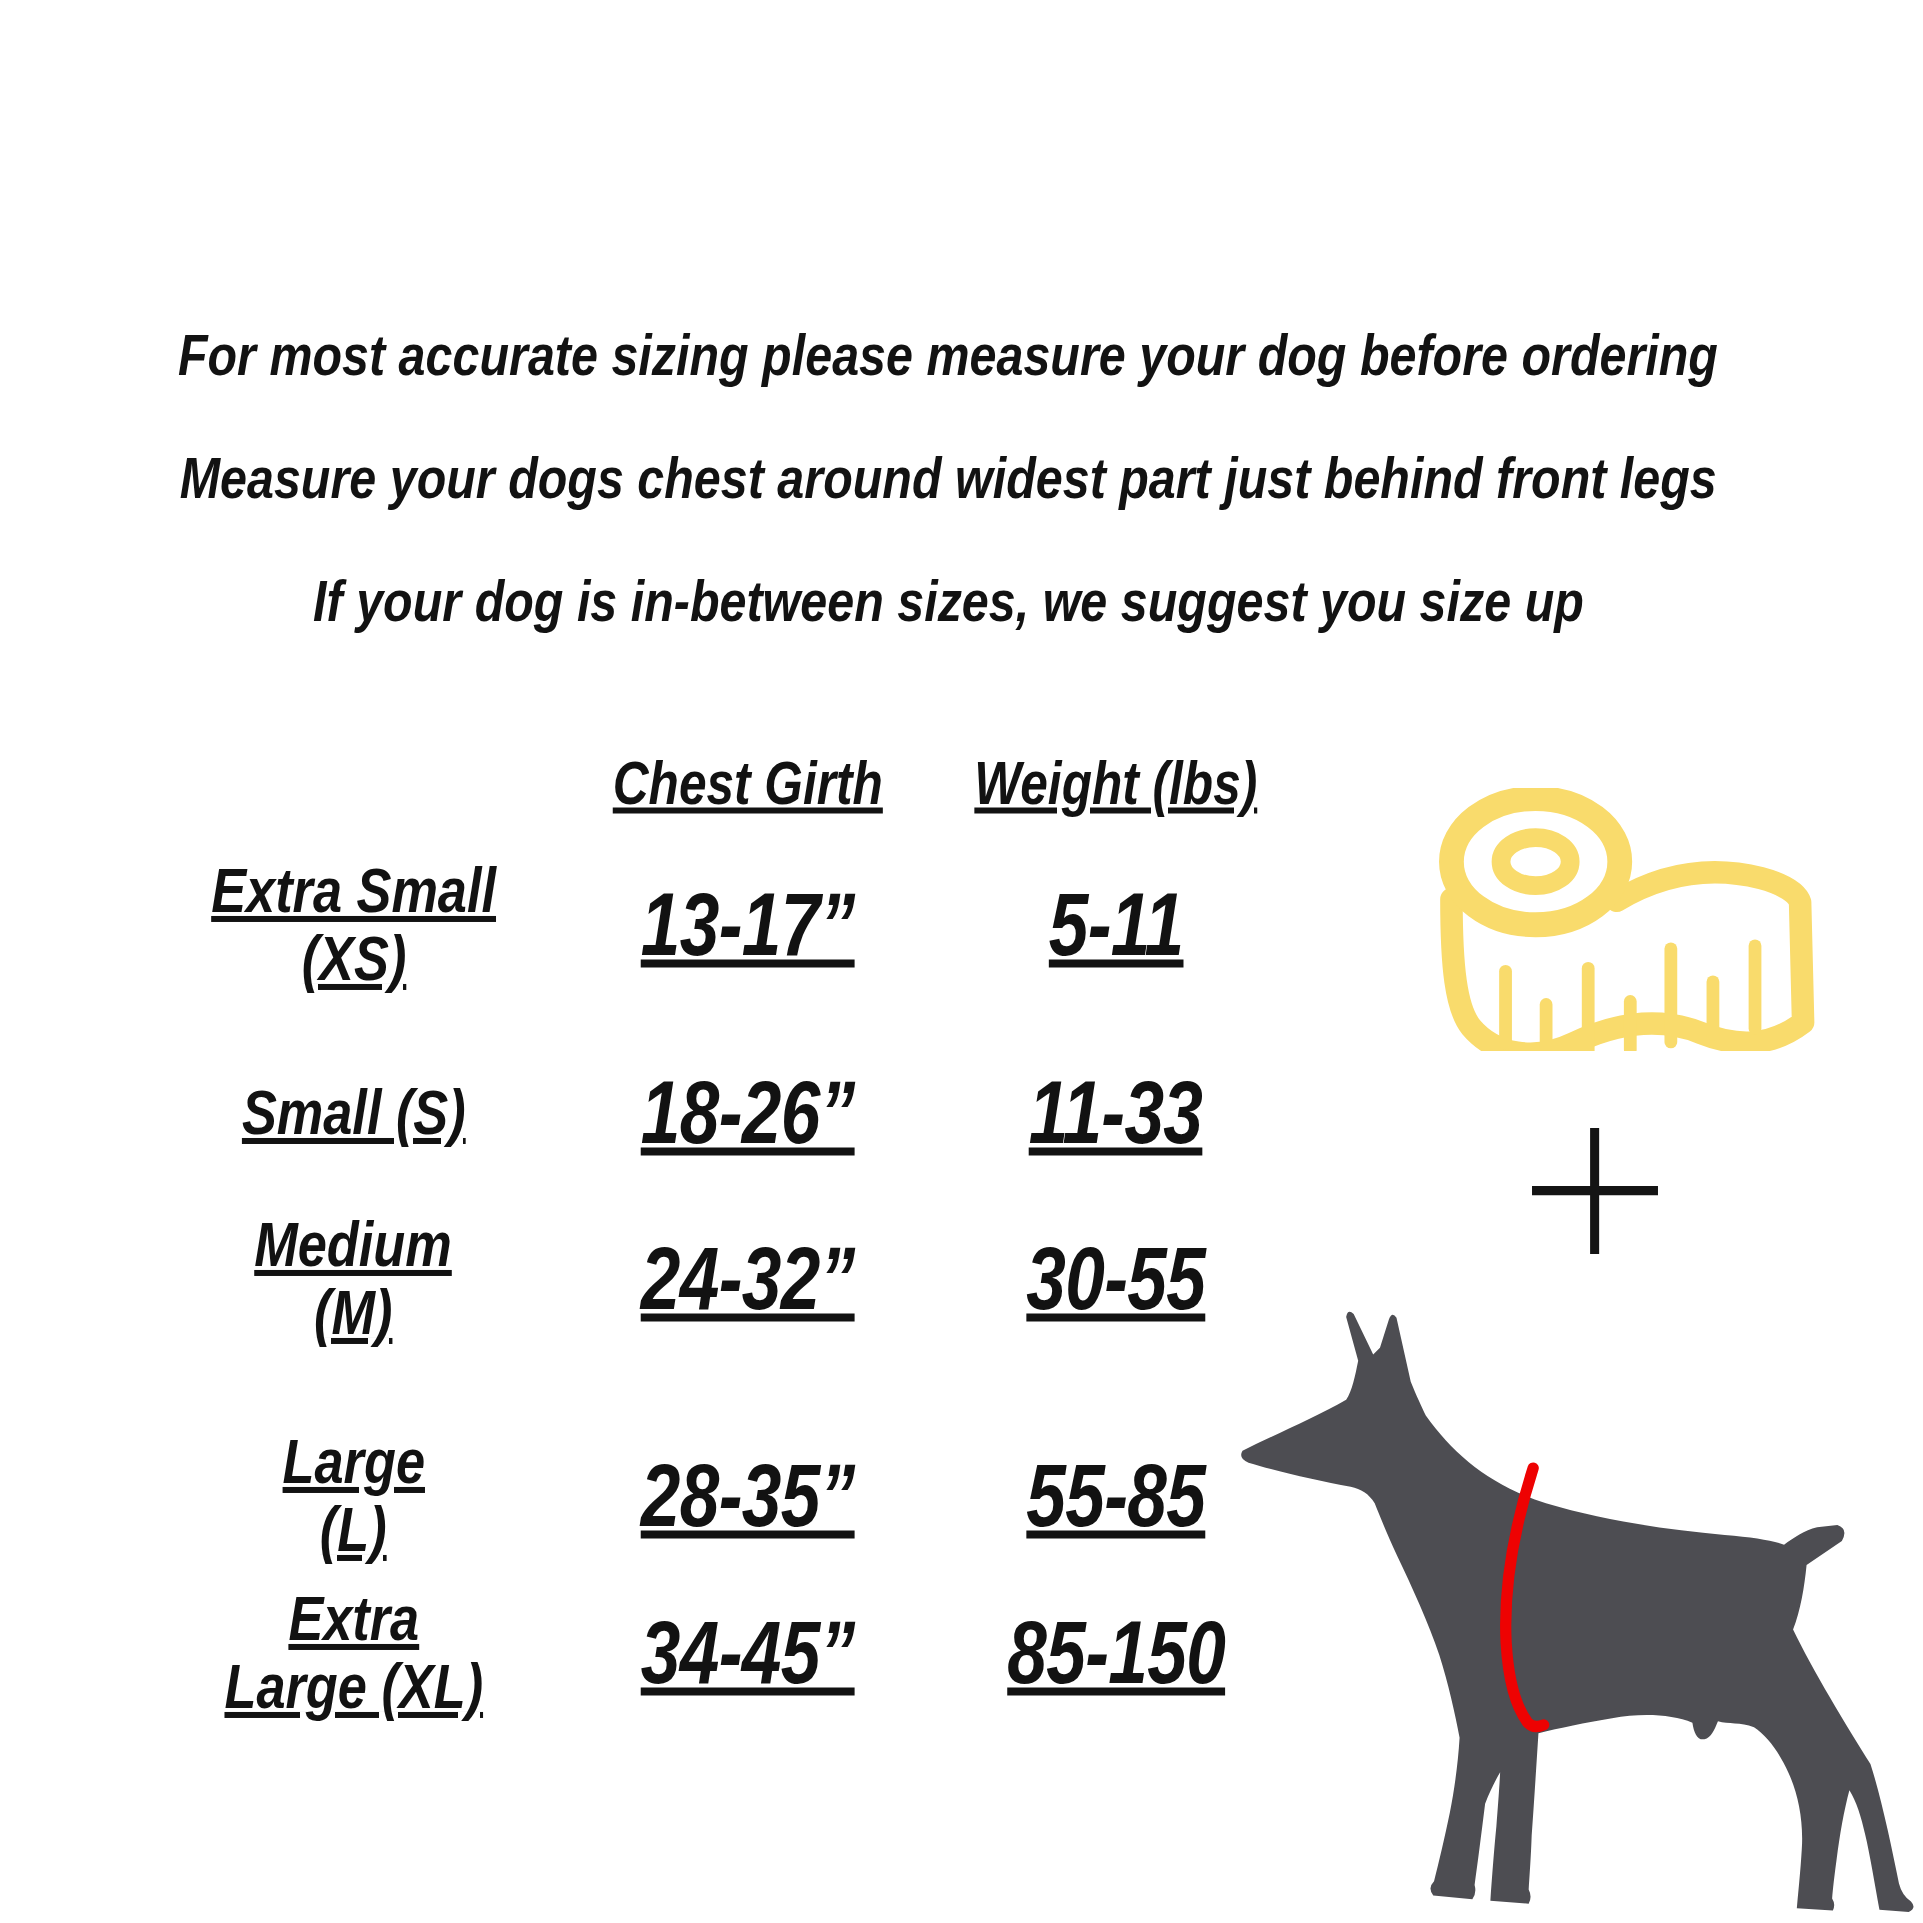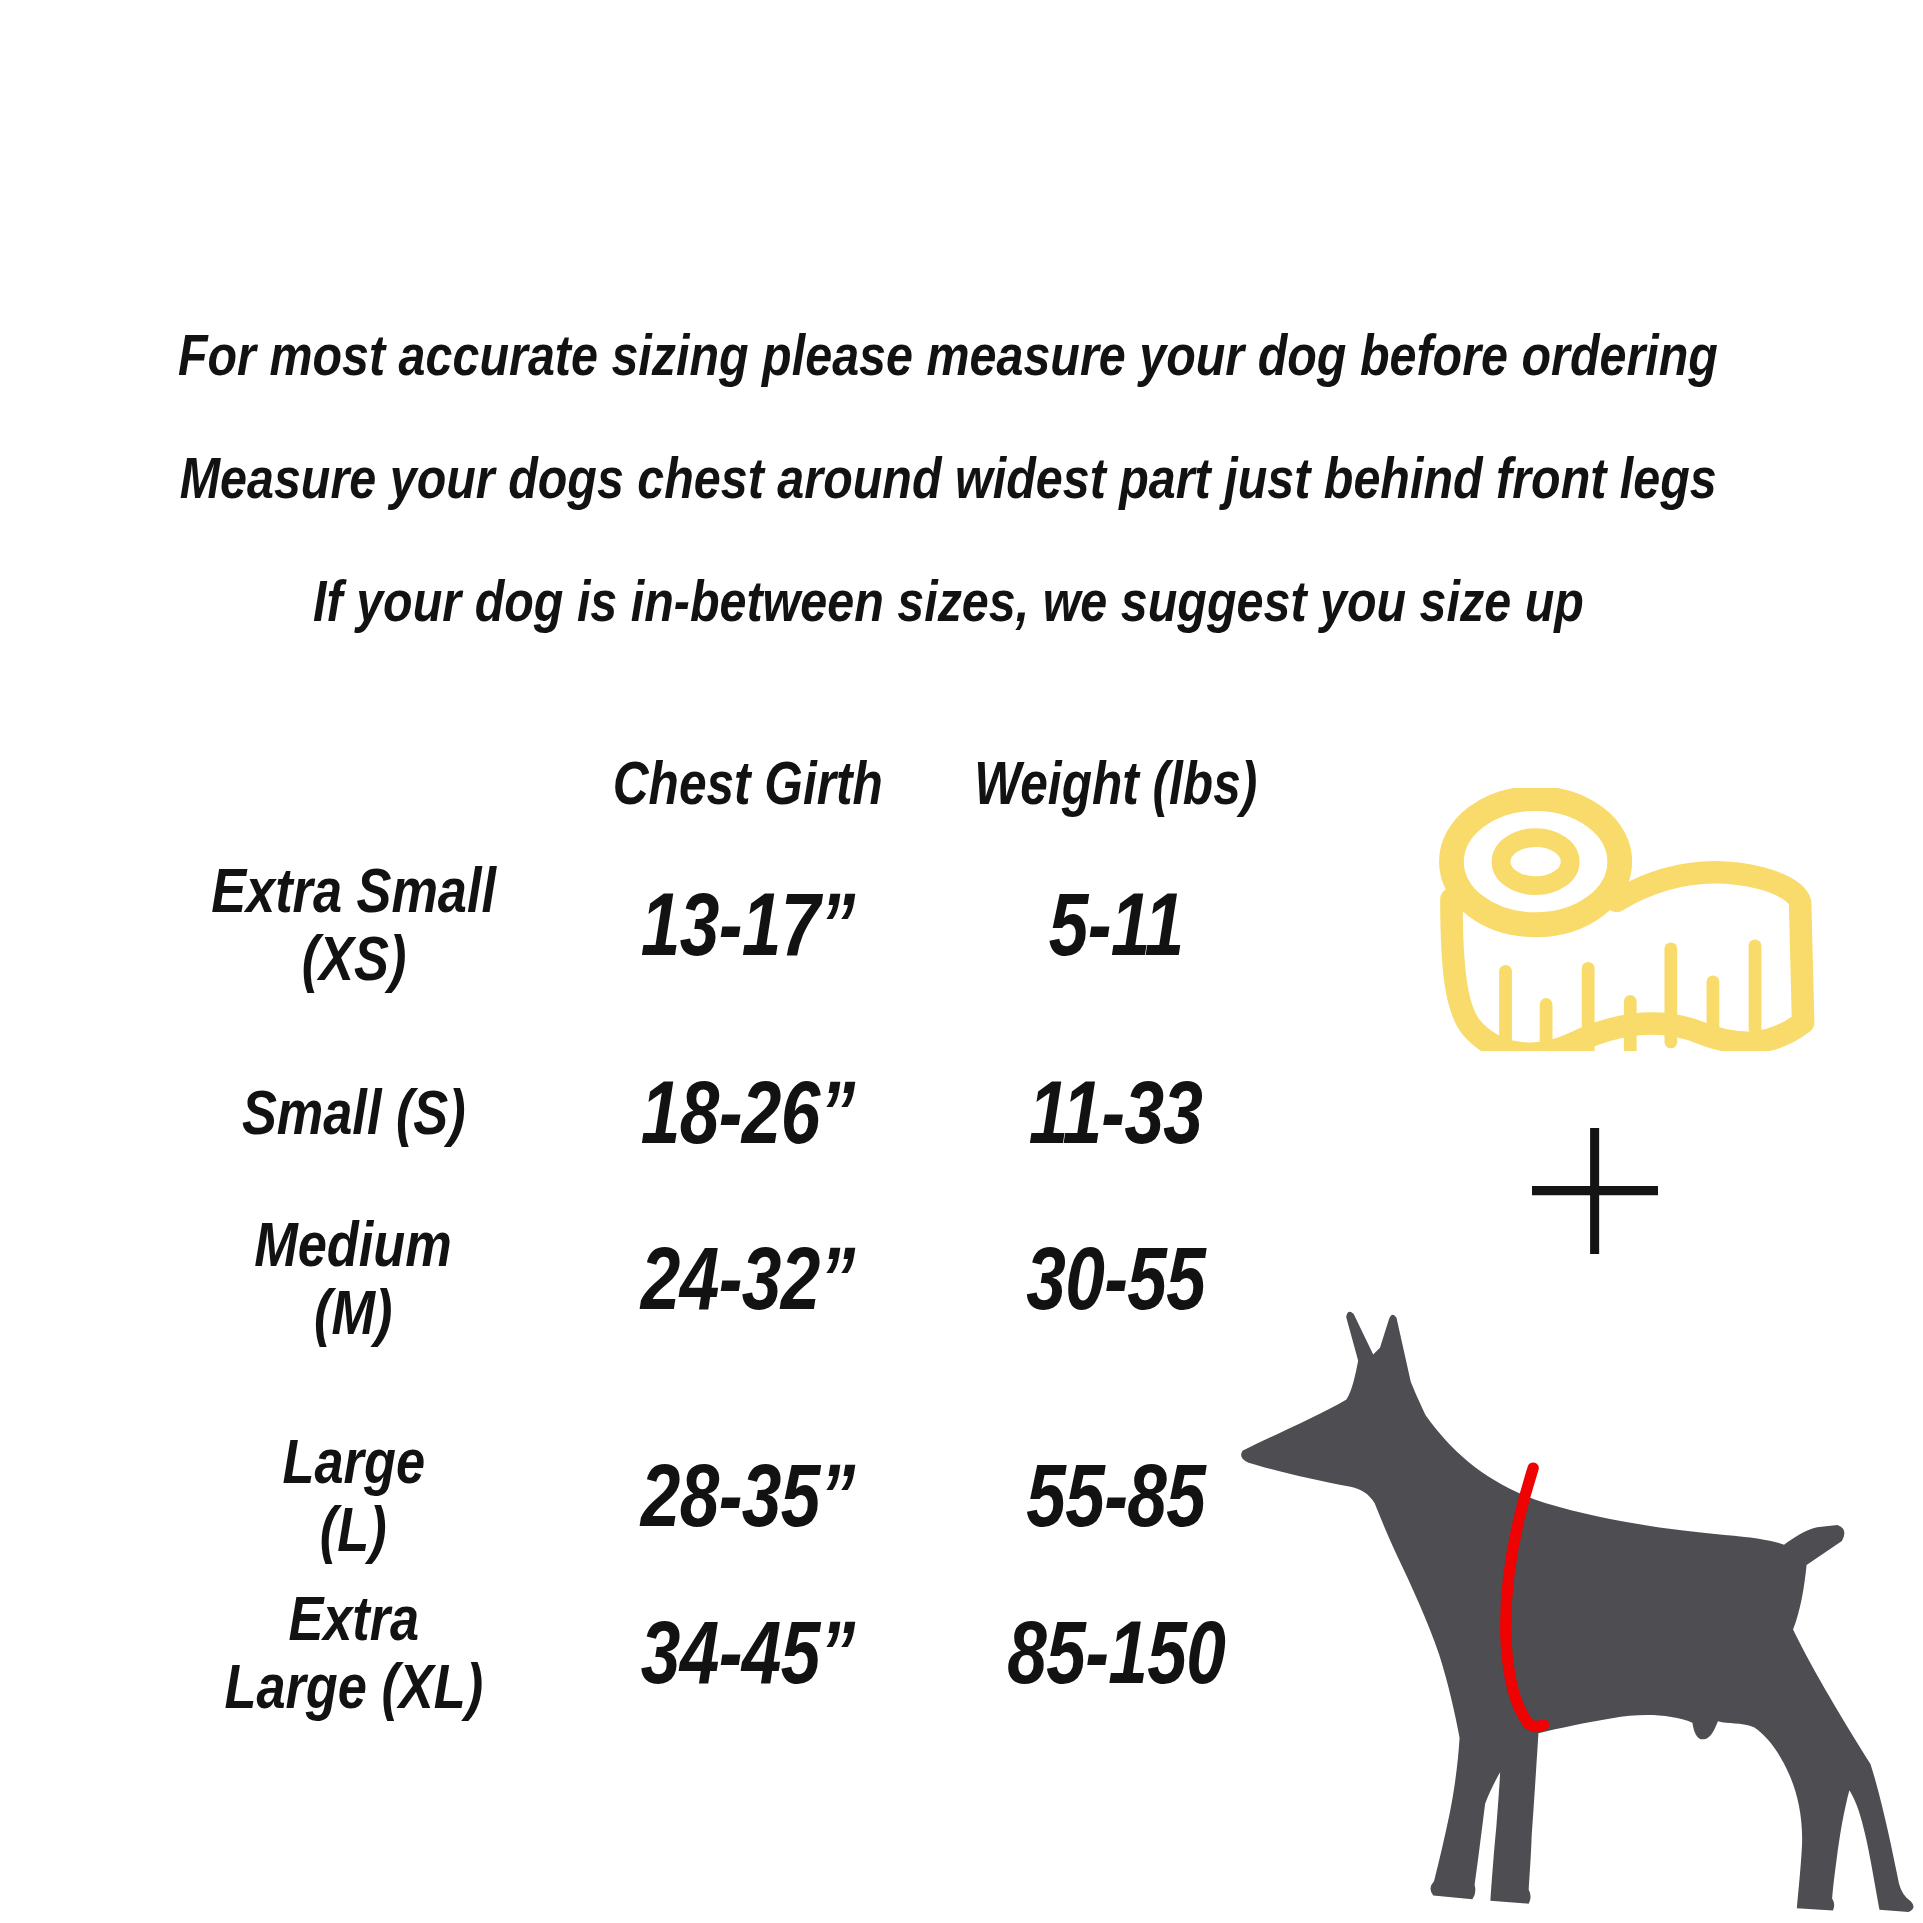--- a/index.html
+++ b/index.html
@@ -31,20 +31,21 @@
     position:absolute;left:0;width:1896px;text-align:center;
     font-size:57px;font-weight:bold;font-style:italic;
   }
   .instr .cond{--sx:0.85;}
   
   .trow{position:absolute;left:0;width:1924px;height:0;}
   .cell{
     position:absolute;top:0;transform:translateY(-50%);
     display:flex;flex-direction:column;align-items:center;justify-content:center;
     text-align:left;
+    text-decoration:underline;
   }
   .c-size{left:128px;width:451px;}
   .c-girth{left:530px;width:436px;}
   .c-weight{left:898px;width:436px;}
   .hdr{
     font-size:62px;font-weight:bold;font-style:italic;
   }
   .hdr .cond{--sx:0.8;}
   .lbl{
     font-size:63px;font-weight:bold;font-style:italic;line-height:1.08;

